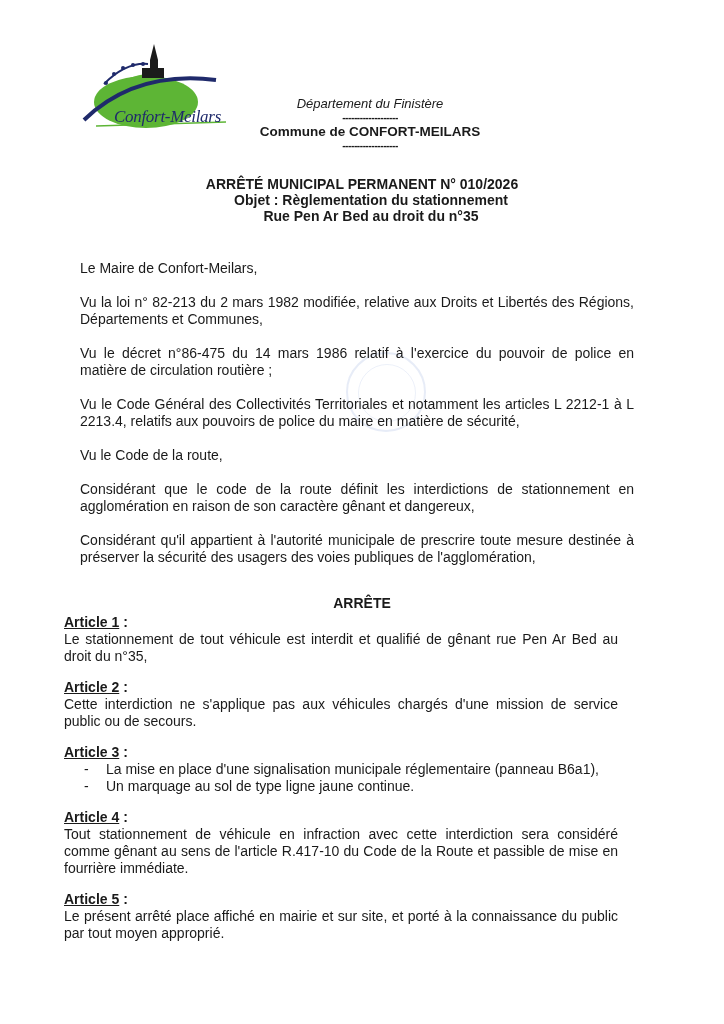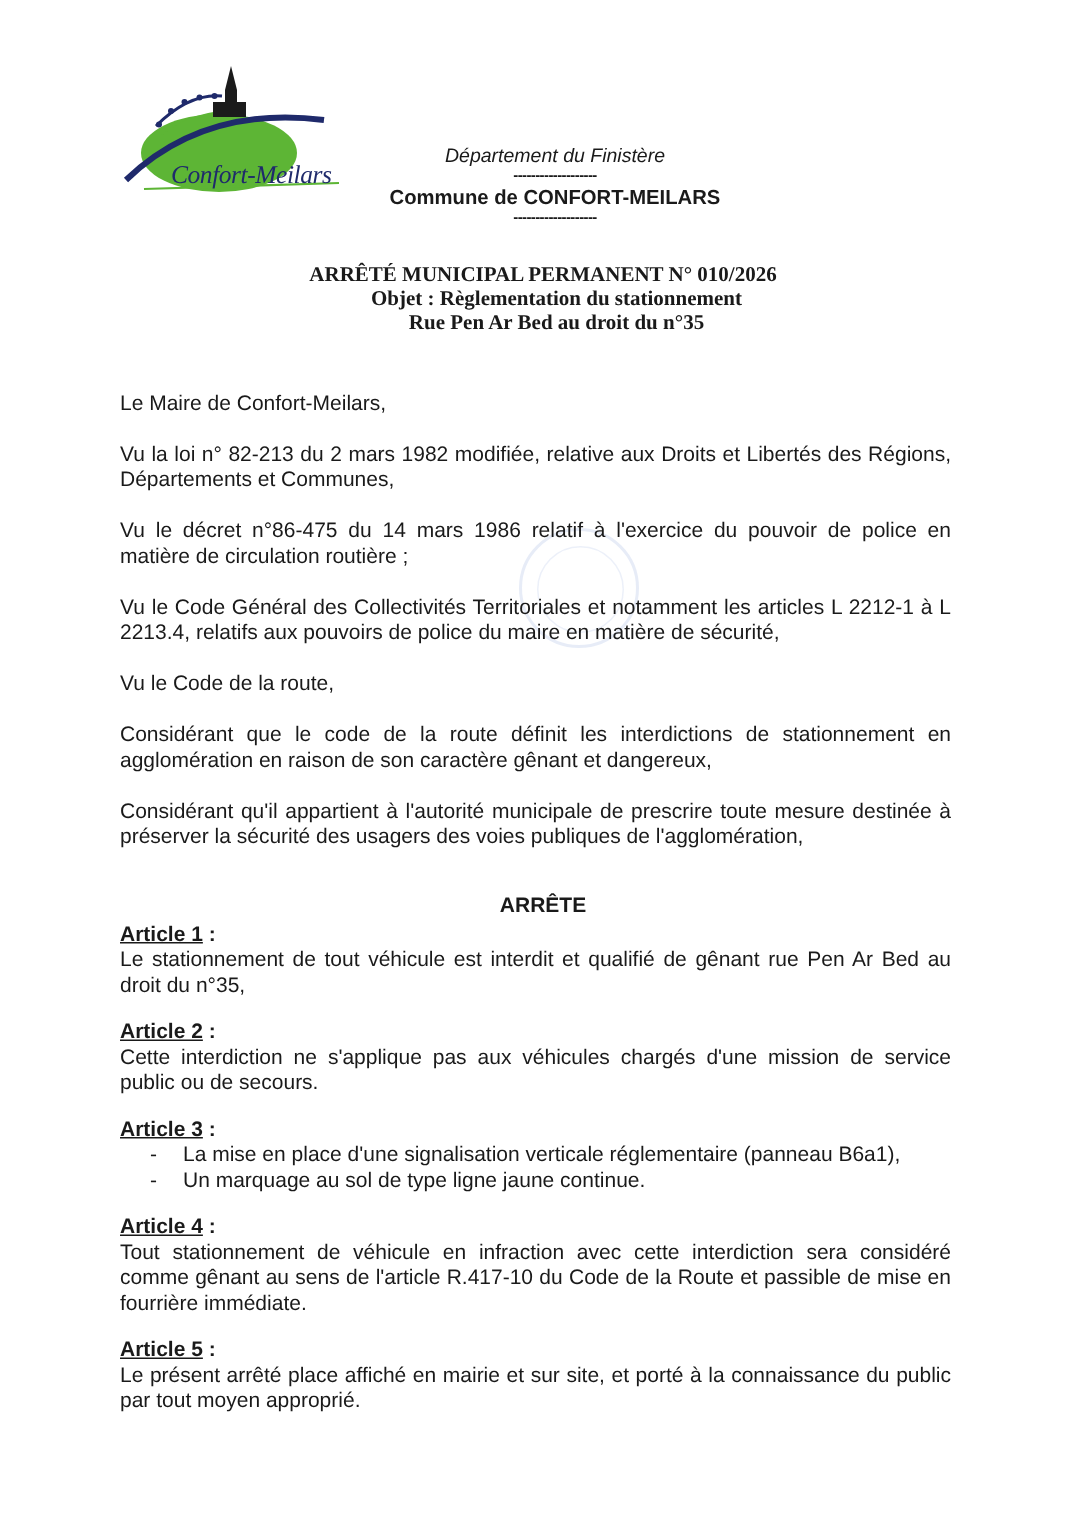--- a/index.html
+++ b/index.html
@@ -7,31 +7,31 @@
     body { position: relative; font-family: "Liberation Sans", sans-serif; color: #1a1a1a; }
 
     .logo { position: absolute; left: 76px; top: 40px; width: 160px; height: 92px; text-align: center; }
     .logo-text { position: absolute; left: 38px; top: 67px; font-family: "Liberation Serif", serif; font-style: italic; font-size: 17px; color: #1f2a6b; letter-spacing: -0.3px; }
 
     .header { position: absolute; left: 240px; top: 96px; width: 260px; text-align: center; }
     .dept { font-size: 13px; font-weight: normal; font-style: italic; line-height: 16px; }
     .dash { font-size: 10px; font-weight: bold; line-height: 11px; letter-spacing: -0.4px; }
     .commune { font-size: 13.5px; font-weight: bold; line-height: 17px; }
 
-    .title-block { position: absolute; left: 0; top: 176px; width: 724px; text-align: center; font-weight: bold; font-size: 14px; line-height: 16px; font-family: Liberation Serif, serif; }
+    .title-block { position: absolute; left: 0; top: 176px; width: 724px; text-align: center; font-weight: bold; font-size: 14px; line-height: 16px; }
     .title-block .t2, .title-block .t3 { margin-left: 18px; }
 
     .body { position: absolute; left: 80px; top: 260px; width: 554px; font-size: 14px; line-height: 17px; }
     .p { text-align: justify; }
     .p b { font-weight: normal; }
     .gap { height: 17px; }
 
     .arrete { position: absolute; left: 0; top: 582px; width: 724px; text-align: center; font-weight: bold; font-size: 14px; margin-top: 13px; }
 
-    .articles { position: absolute; left: 80px; top: 614px; width: 554px; font-size: 14px; line-height: 17px; }
+    .articles { position: absolute; left: 64px; top: 614px; width: 554px; font-size: 14px; line-height: 17px; }
     .art-h { font-weight: bold; }
     .art-h u { text-decoration: underline; }
     .art-block { margin-bottom: 14px; }
     .bullet { display: flex; padding-left: 20px; }
     .bullet .dash-b { width: 22px; }
 
     .stamp { position: absolute; left: 346px; top: 352px; width: 80px; height: 80px; border-radius: 50%; border: 2px solid rgba(120,150,210,0.18); }
     .stamp::after { content: ""; position: absolute; left: 10px; top: 10px; width: 56px; height: 56px; border-radius: 50%; border: 1px solid rgba(120,150,210,0.14); }
   </style>
 </head>
@@ -94,21 +94,21 @@
     <div class="p">Le stationnement de tout véhicule est interdit et qualifié de gênant rue Pen Ar Bed au droit du n°35,</div>
   </div>
   <div class="art-block">
     <div class="art-h"><u>Article 2</u><span> :</span></div>
     <div class="p">Cette interdiction ne s'applique pas aux véhicules chargés d'une mission de service public ou de secours.</div>
   </div>
   <div class="art-block">
     <div class="art-h"><u>Article 3</u><span> :</span></div>
     <div class="bullet">
         <span class="dash-b">-</span>
-        <span>La mise en place d'une signalisation verticale réglementaire (panneau B6a1),</span>
+        <span>La mise en place d'une signalisation municipale réglementaire (panneau B6a1),</span>
       </div>
     <div class="bullet">
         <span class="dash-b">-</span>
         <span>Un marquage au sol de type ligne jaune continue.</span>
       </div>
   </div>
   <div class="art-block">
     <div class="art-h"><u>Article 4</u><span> :</span></div>
     <div class="p">Tout stationnement de véhicule en infraction avec cette interdiction sera considéré comme gênant au sens de l'article R.417-10 du Code de la Route et passible de mise en fourrière immédiate.</div>
   </div>

